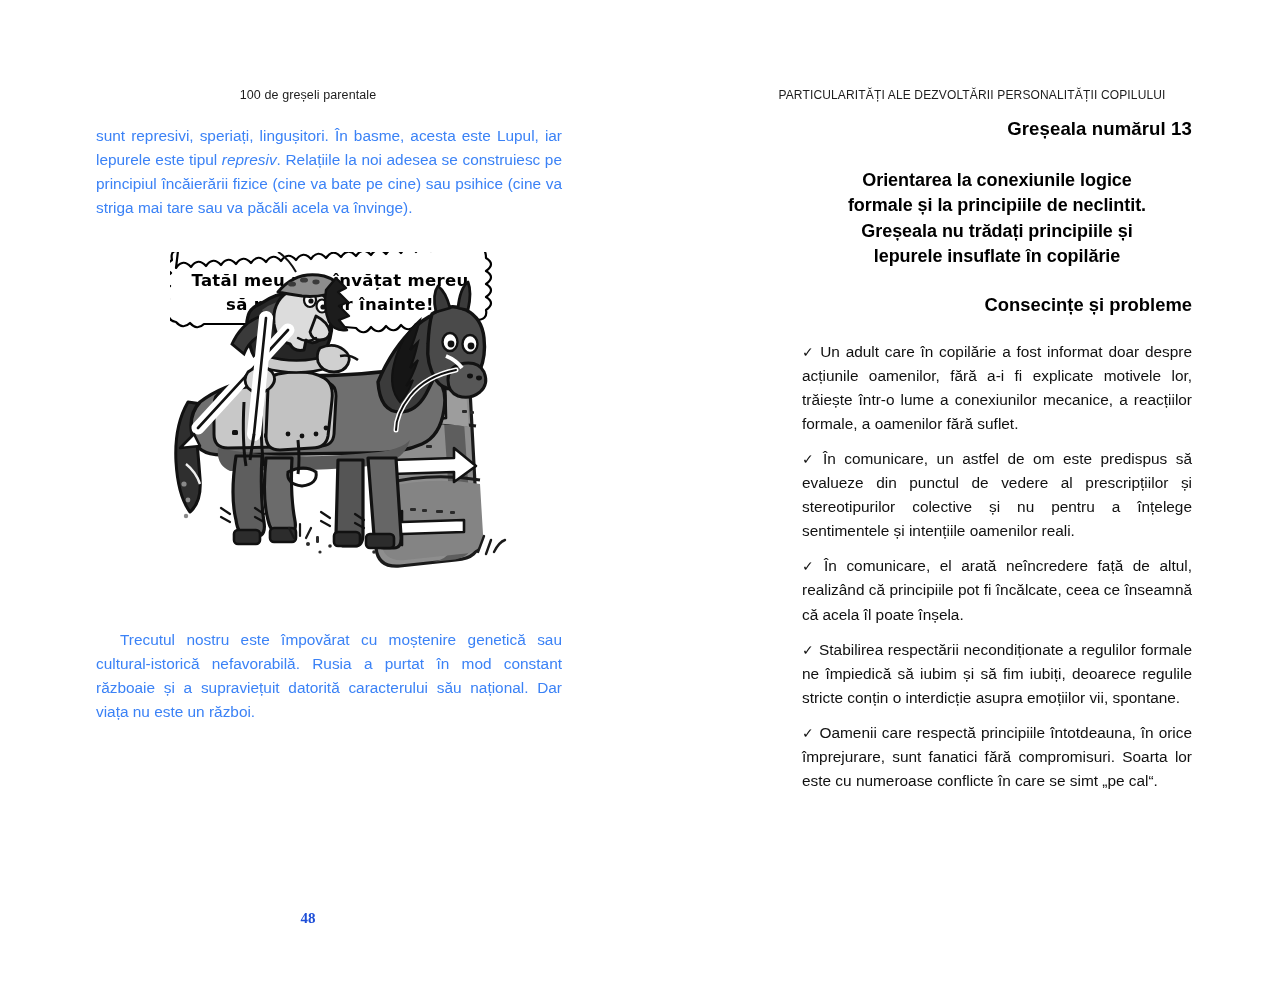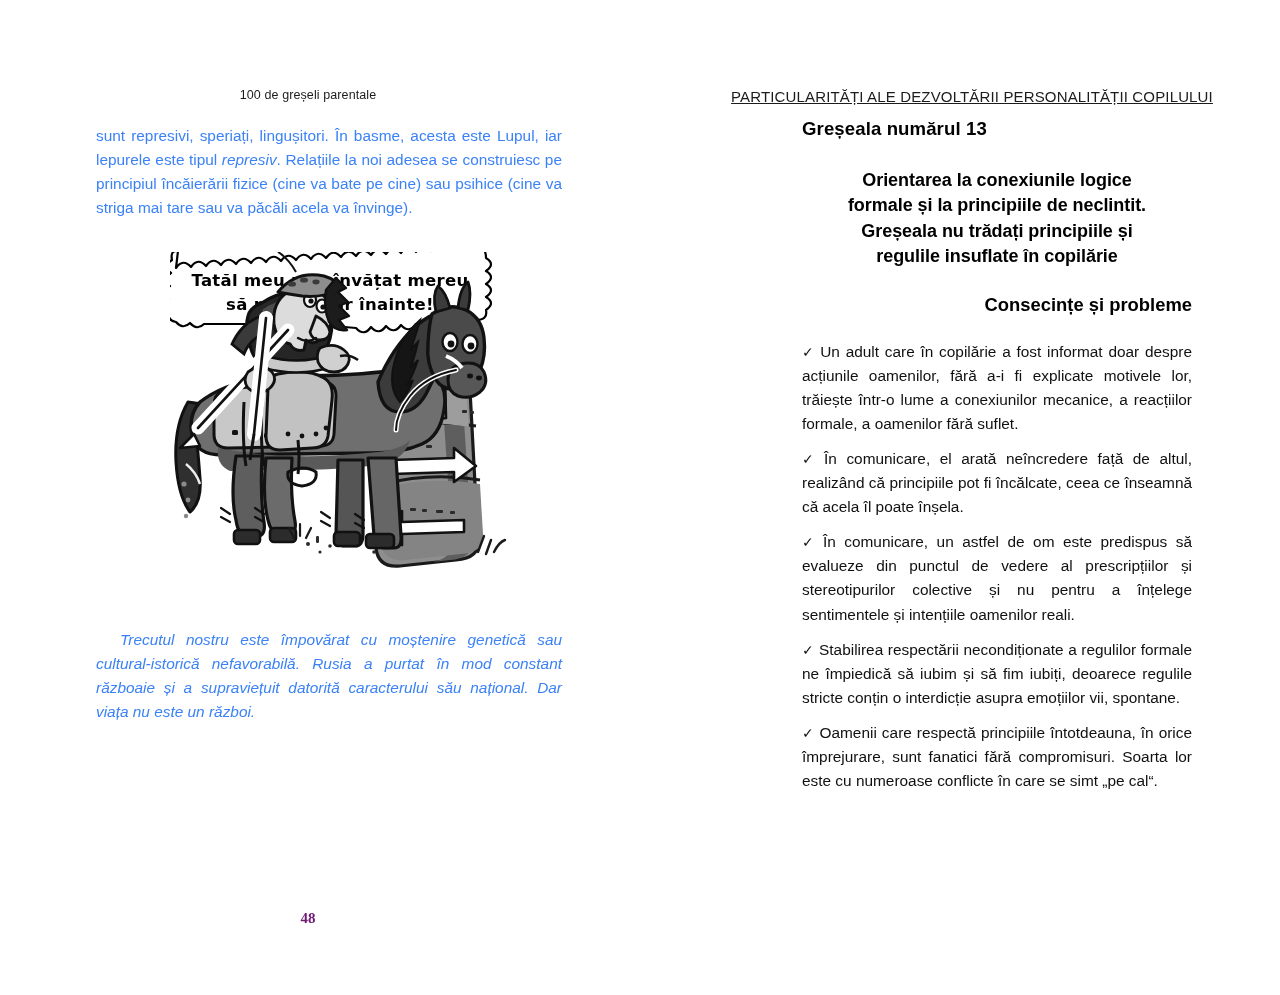--- a/index.html
+++ b/index.html
@@ -34,60 +34,59 @@
     top: 88px;
     left: 0;
     width: 100%;
     text-align: center;
     font-size: 12.5px;
     letter-spacing: 0.1px;
     color: #1c1c1c;
   }
   .runhead-left { font-size: 12.5px; }
   .runhead-right {
-    font-size: 15px;
+    font-size: 12px;
     letter-spacing: 0.15px;
-    text-decoration: underline;
   }
 
   
   .col-left {
     position: absolute;
     left: 96px;
     top: 124px;
     width: 466px;
   }
 
   p.body {
     margin: 0;
     font-size: 15.4px;
     line-height: 24.1px;
     text-align: justify;
     text-justify: inter-word;
     hyphens: manual;
     color: #3b82f6;
   }
 
-  .indent { text-indent: 24px; font-style: italic; }
+  .indent { text-indent: 24px; }
 
   em.ital { font-style: italic; }
 
   
   .rpage-inner {
     position: absolute;
     left: 778px;
     top: 116px;
     width: 390px;
   }
 
   h1.mistake {
     margin: 0 0 0 0;
     font-size: 18.6px;
     font-weight: bold;
-    text-align: left;
+    text-align: right;
     line-height: 26px;
     letter-spacing: 0.1px;
   }
 
   h2.title {
     margin: 26px 0 0 0;
     font-size: 18px;
     font-weight: bold;
     text-align: center;
     line-height: 25.4px;
@@ -119,21 +118,21 @@
   
   .folio {
     position: absolute;
     bottom: 68px;
     left: 0;
     width: 100%;
     text-align: center;
     font-family: "Liberation Serif", serif;
     font-size: 15px;
     font-weight: bold;
-    color: #701a75;
+    color: #1d4ed8;
   }
 
   
   .illus-wrap {
     position: absolute;
     left: 170px;
     top: 252px;
     width: 352px;
     height: 350px;
   }
@@ -390,29 +389,29 @@
     <div class="runhead runhead-right">PARTICULARITĂȚI ALE DEZVOLTĂRII PERSONALITĂȚII COPILULUI</div>
 
     <div class="rpage-inner" style="left: 138px;">
 
       <h1 class="mistake">Greșeala numărul 13</h1>
 
       <h2 class="title">
         <span>Orientarea la conexiunile logice</span><br>
         <span>formale și la principiile de neclintit.</span><br>
         <span>Greșeala nu trădați principiile și</span><br>
-        <span>regulile insuflate în copilărie</span>
+        <span>lepurele insuflate în copilărie</span>
       </h2>
 
       <h3 class="subtitle">Consecințe și probleme</h3>
 
       <div class="bullets">
         <p class="bullet"><span class="tick">✓</span><span>Un adult care în copilărie a fost informat doar despre acțiunile oamenilor, fără a-i fi explicate motivele lor, trăiește într-o lume a conexiunilor mecanice, a reacțiilor formale, a oamenilor fără suflet.</span></p>
+        <p class="bullet"><span class="tick">✓</span><span>În comunicare, un astfel de om este predispus să evalueze din punctul de vedere al prescripțiilor și stereotipurilor colective și nu pentru a înțelege sentimentele și intențiile oamenilor reali.</span></p>
         <p class="bullet"><span class="tick">✓</span><span>În comunicare, el arată neîncredere față de altul, realizând că principiile pot fi încălcate, ceea ce înseamnă că acela îl poate înșela.</span></p>
-        <p class="bullet"><span class="tick">✓</span><span>În comunicare, un astfel de om este predispus să evalueze din punctul de vedere al prescripțiilor și stereotipurilor colective și nu pentru a înțelege sentimentele și intențiile oamenilor reali.</span></p>
         <p class="bullet"><span class="tick">✓</span><span>Stabilirea respectării necondiționate a regulilor formale ne împiedică să iubim și să fim iubiți, deoarece regulile stricte conțin o interdicție asupra emoțiilor vii, spontane.</span></p>
         <p class="bullet"><span class="tick">✓</span><span>Oamenii care respectă principiile întotdeauna, în orice împrejurare, sunt fanatici fără compromisuri. Soarta lor este cu numeroase conflicte în care se simt „pe cal“.</span></p>
       </div>
     </div>
 
   </div>
 
 </div>
 
 </body></html>

